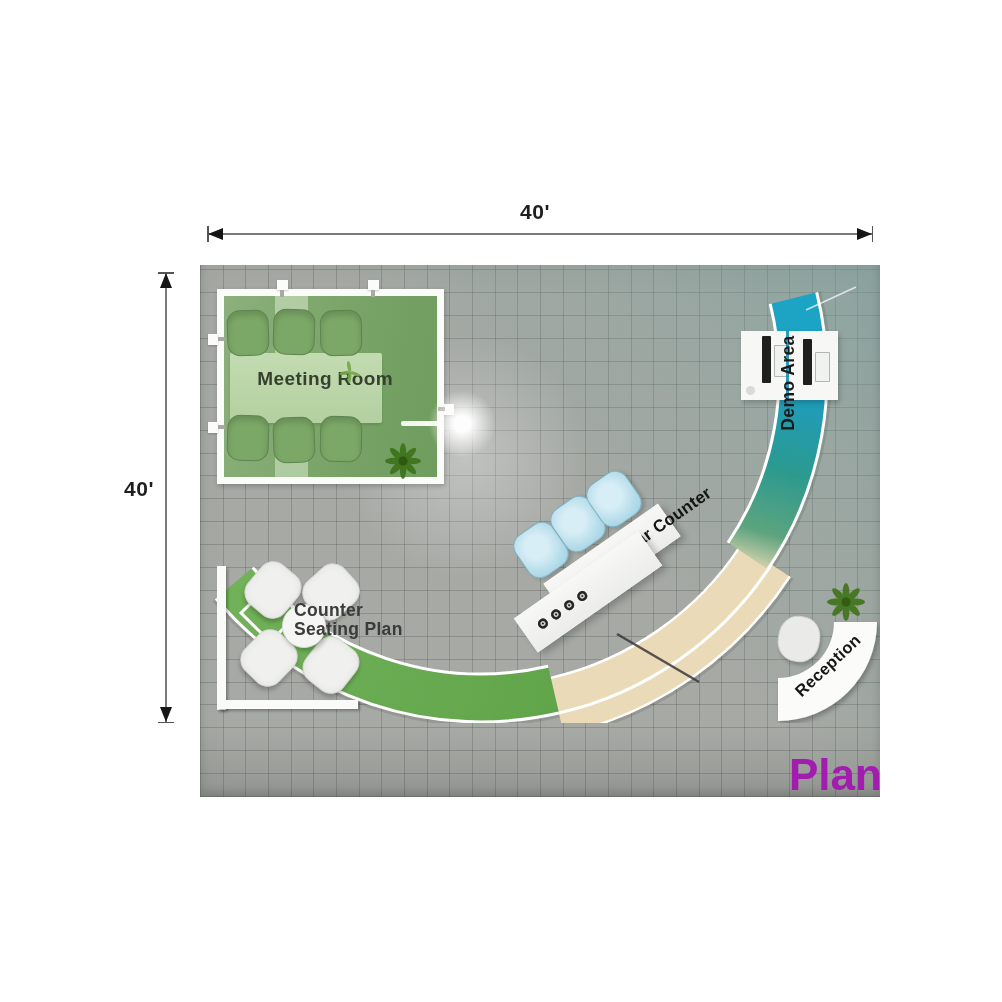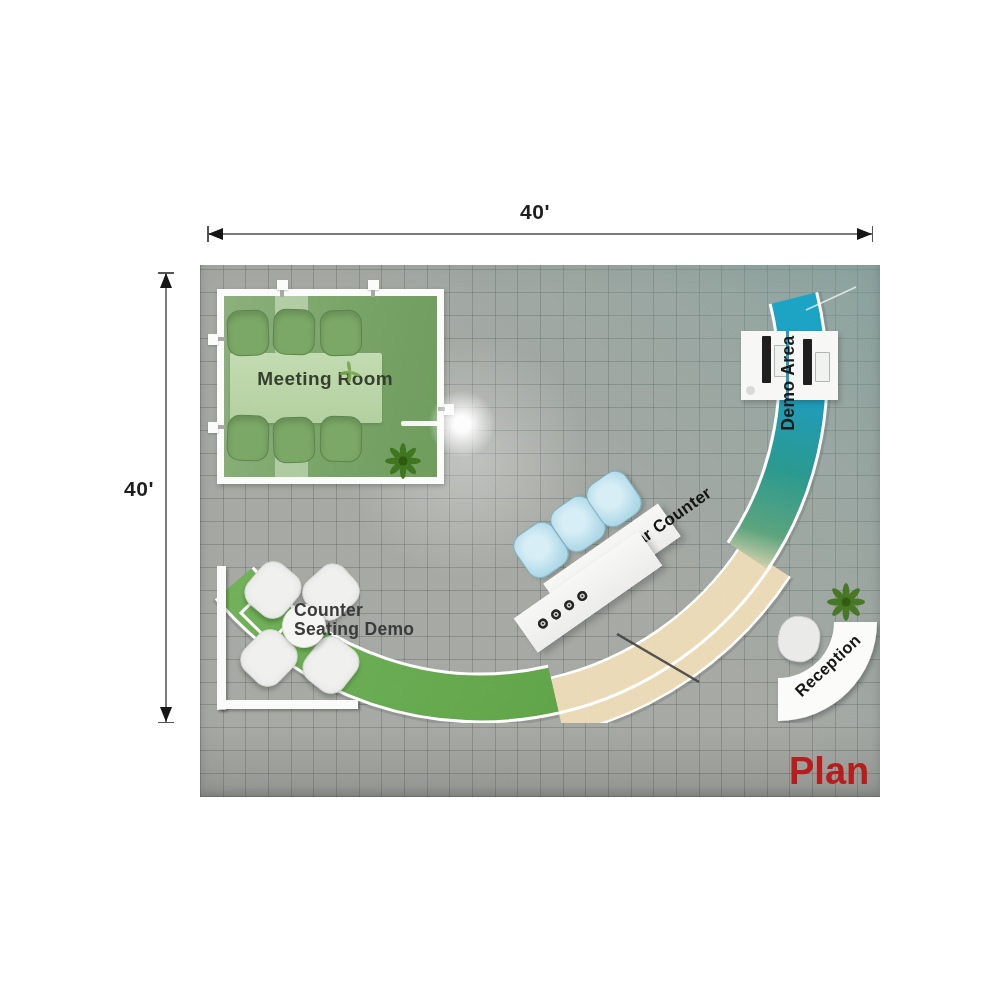--- a/index.html
+++ b/index.html
@@ -92,22 +92,22 @@
   .reception-label{position:absolute;left:572px;top:391px;width:112px;text-align:center;
     transform:rotate(-43deg);font-size:16.5px;font-weight:700;color:#161616;letter-spacing:.3px;}
 
   
   .flare{position:absolute;left:227px;top:124px;width:70px;height:70px;pointer-events:none;
     background:radial-gradient(circle, rgba(255,255,255,.97) 0 16%, rgba(255,255,255,.55) 38%, rgba(255,255,255,0) 68%);}
   .flare-bar{position:absolute;left:201px;top:156px;width:40px;height:5px;border-radius:2px;
     background:linear-gradient(90deg, rgba(255,255,255,.9), rgba(255,255,255,.95));}
 
   
-  .plan-title{position:absolute;left:789px;top:750px;font-size:38px;font-weight:800;
-    color:#b91c1c;letter-spacing:0;}
+  .plan-title{position:absolute;left:789px;top:750px;font-size:44px;font-weight:800;
+    color:#a21caf;letter-spacing:0;}
 </style>
 </head>
 <body>
 
 <div class="canvas">
 
   <div class="dim" style="left:207px;top:226px;width:666px;height:16px;">
     <div class="line-h"></div>
     <div class="tick-v" style="left:0;"></div>
     <div class="tick-v" style="right:0;"></div>
@@ -196,21 +196,21 @@
     <div class="wall" style="left:17px;top:301px;width:9px;height:144px;"></div>
     <div class="wall" style="left:17px;top:435px;width:141px;height:9px;"></div>
     <div class="ldiamond"></div>
     <div class="lchair" style="left:49px;top:299px;transform:rotate(40deg);"></div>
     <div class="lchair" style="left:107px;top:301px;transform:rotate(48deg);"></div>
     <div class="lchair" style="left:45px;top:367px;transform:rotate(44deg);"></div>
     <div class="lchair" style="left:107px;top:374px;transform:rotate(38deg);"></div>
     <div class="ltable"></div>
     <div class="lounge-label">
       <div>Counter</div>
-      <div>Seating Demo</div>
+      <div>Seating Plan</div>
     </div>
 
     <div class="stool" style="left:318px;top:260px;"></div>
     <div class="stool" style="left:355px;top:234px;"></div>
     <div class="stool" style="left:391px;top:209px;"></div>
     <div class="barbox back">
       <div class="dotrow">
         <span class="odot"></span>
         <span class="odot"></span>
         <span class="odot"></span>

